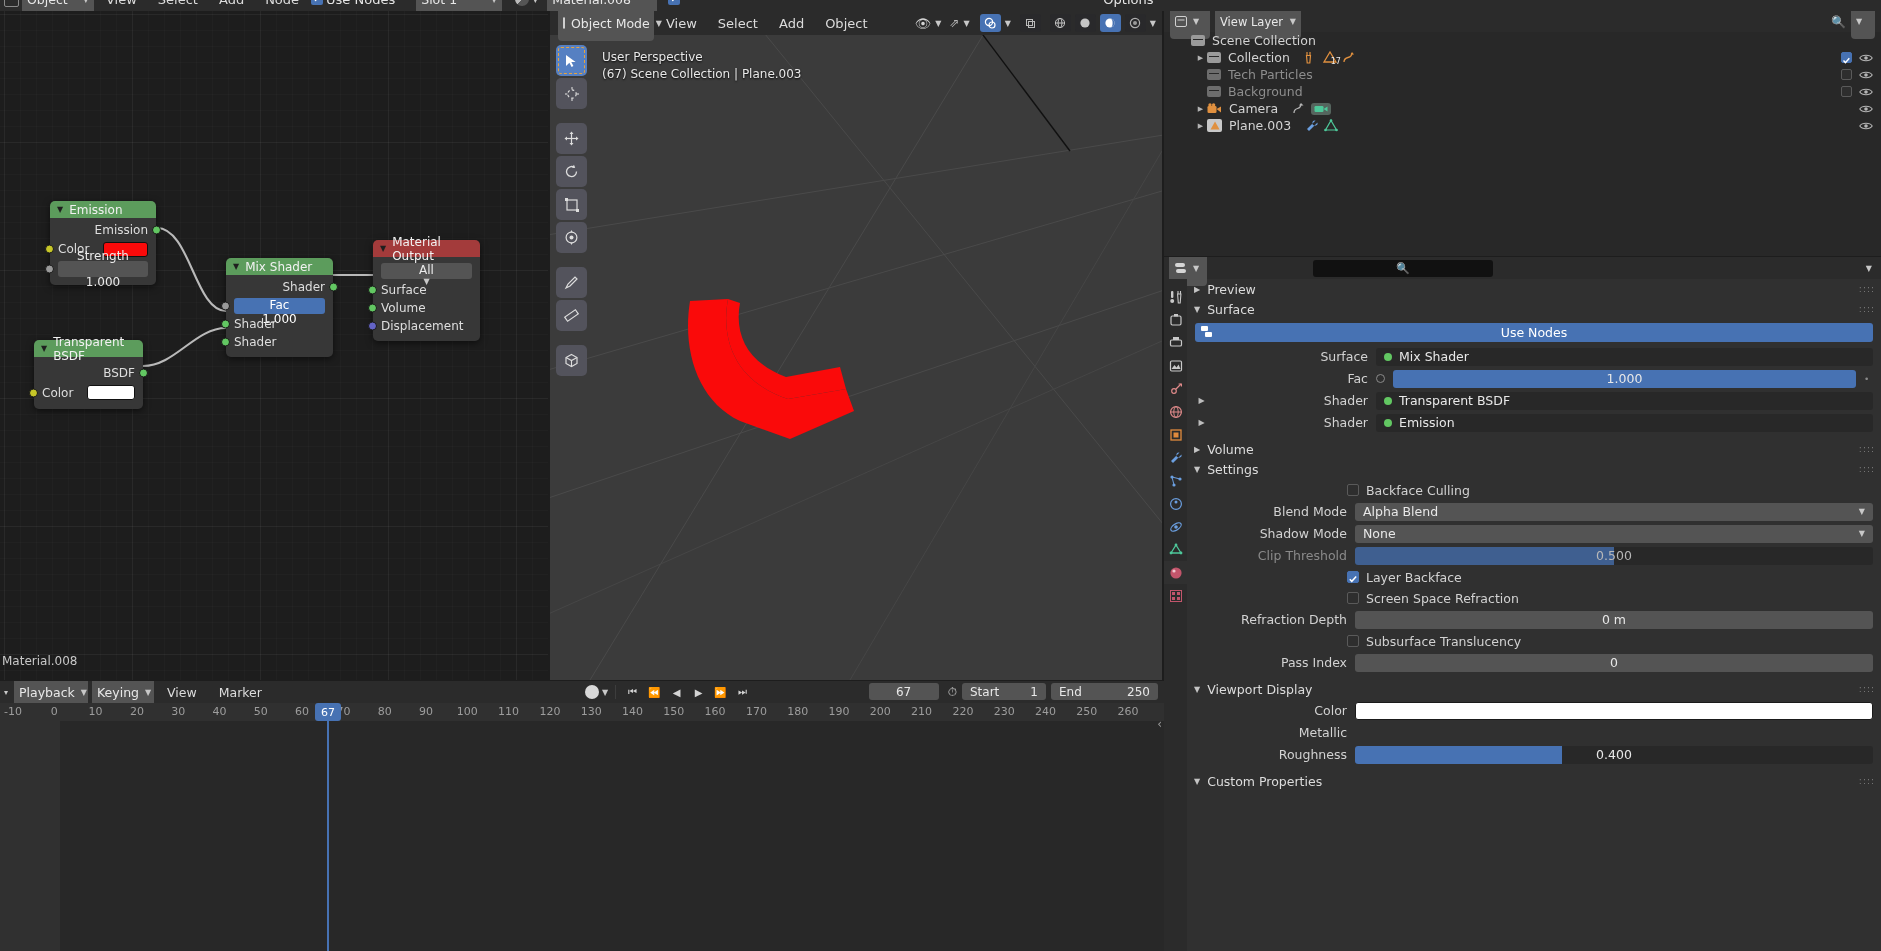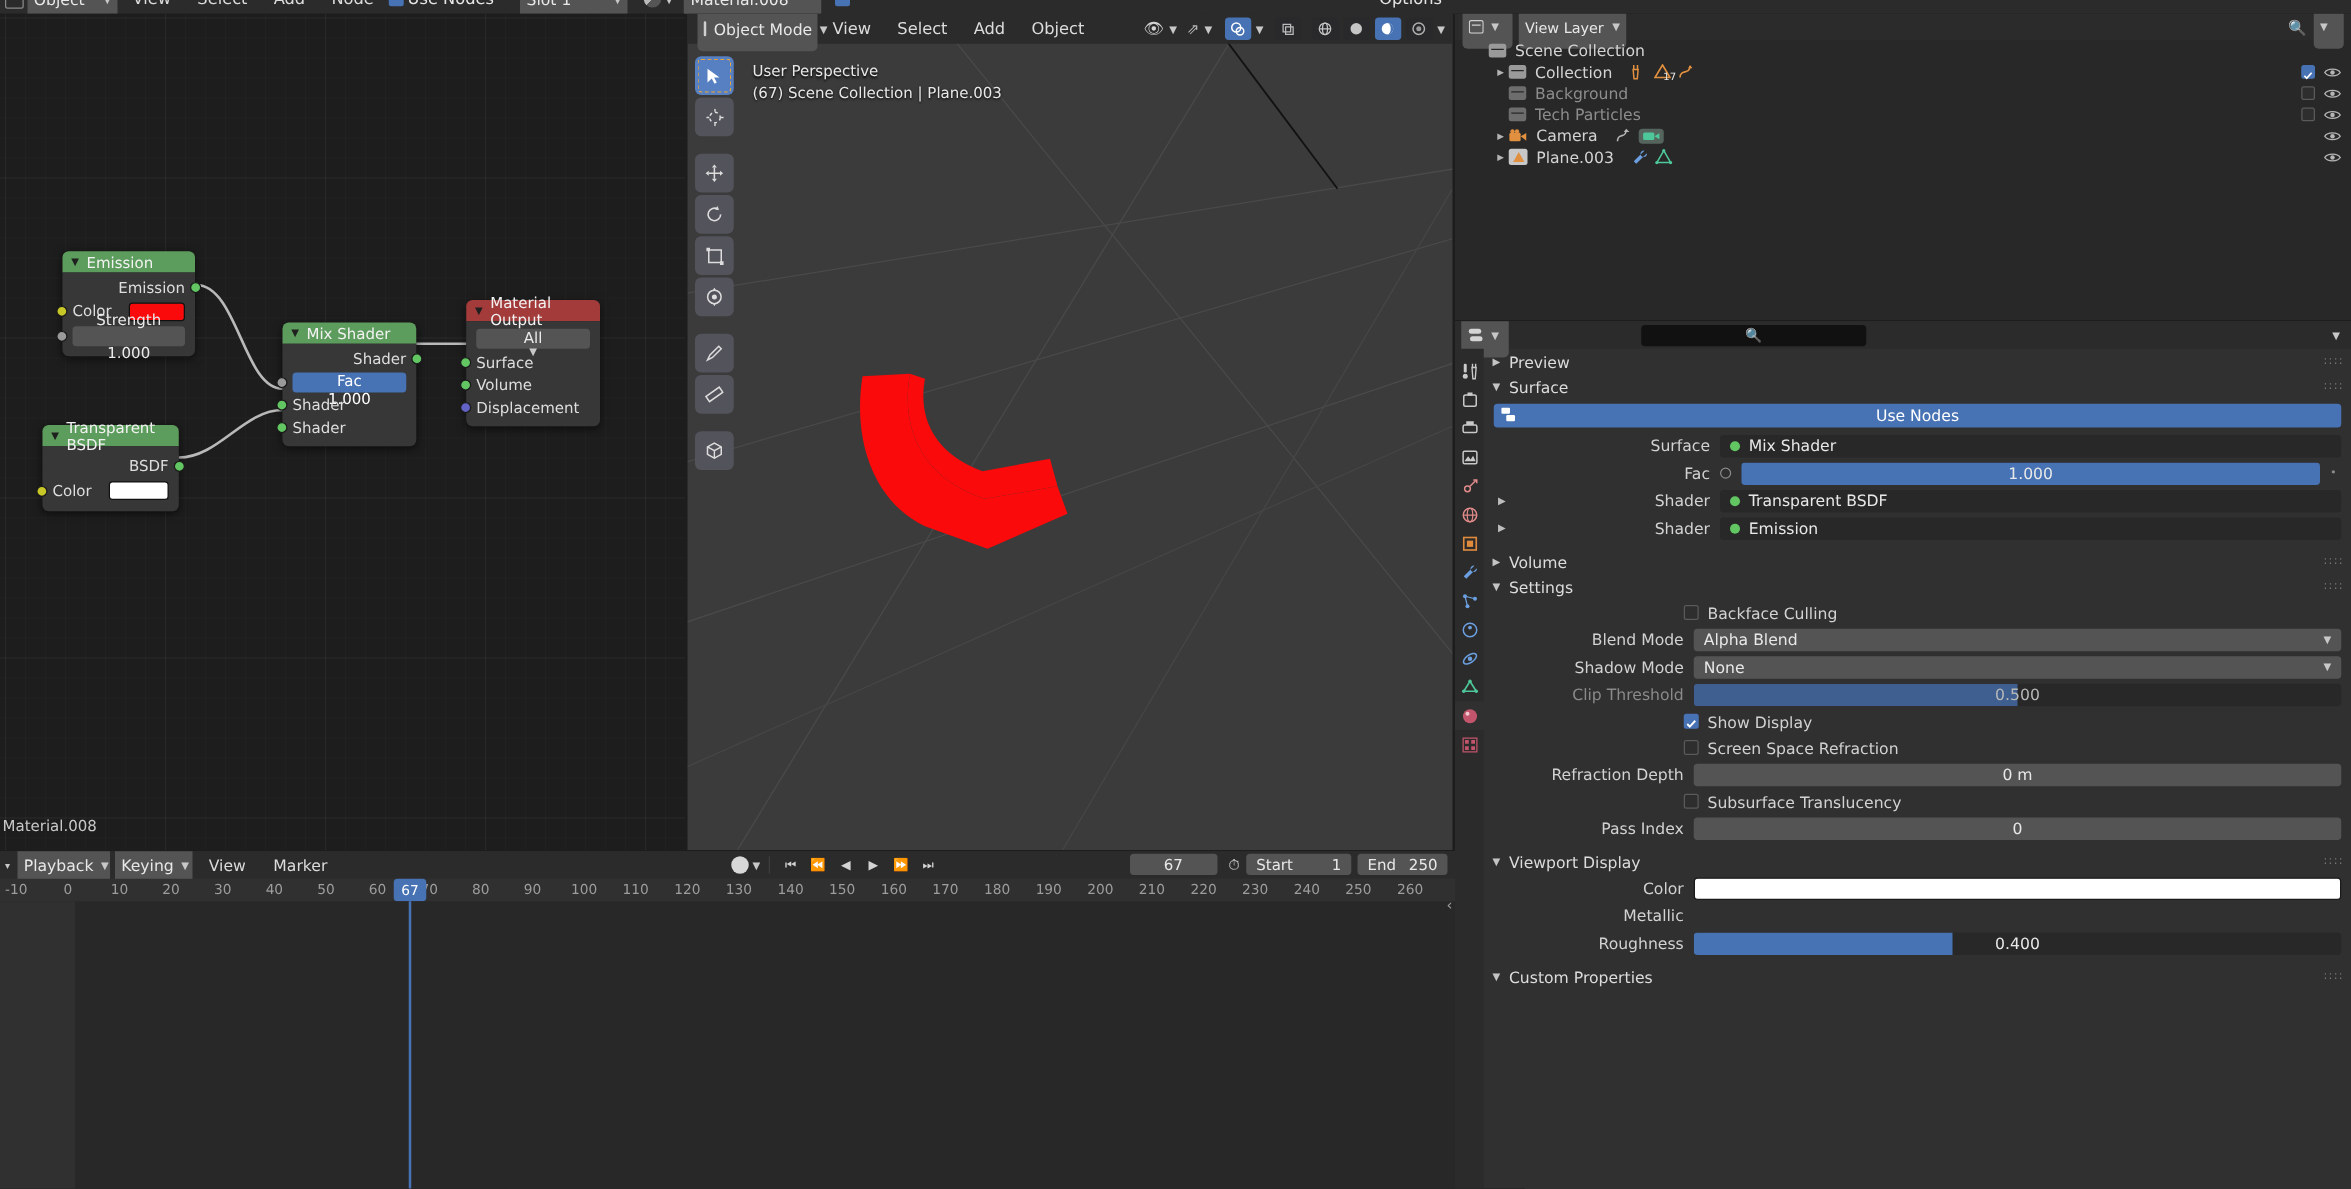--- a/index.html
+++ b/index.html
@@ -501,34 +501,34 @@
               </svg></span>
             <svg width="14" height="10" viewBox="0 0 14 10">
               <path d="M0.8,5 C3,1.4 11,1.4 13.2,5 C11,8.6 3,8.6 0.8,5 Z" fill="none" stroke="#b5b5b5" stroke-width="1.1"></path>
               <circle cx="7" cy="5" r="1.8" fill="#b5b5b5"></circle>
             </svg>
           </span>
    </div>
         <div class="orow dim" style="padding-left:30px">
      <span class="oarrow"></span>
      <span class="obox dim"></span>
-     <span style="margin-left:7px">Background</span>
+     <span style="margin-left:7px">Tech Particles</span>
      <span style="display:inline-flex;align-items:center;gap:5px;margin-left:14px"></span>
      <span class="oright">
             <span class="cbx "></span>
             <svg width="14" height="10" viewBox="0 0 14 10">
               <path d="M0.8,5 C3,1.4 11,1.4 13.2,5 C11,8.6 3,8.6 0.8,5 Z" fill="none" stroke="#b5b5b5" stroke-width="1.1"></path>
               <circle cx="7" cy="5" r="1.8" fill="#b5b5b5"></circle>
             </svg>
           </span>
    </div>
         <div class="orow dim" style="padding-left:30px">
      <span class="oarrow"></span>
      <span class="obox dim"></span>
-     <span style="margin-left:7px">Tech Particles</span>
+     <span style="margin-left:7px">Background</span>
      <span style="display:inline-flex;align-items:center;gap:5px;margin-left:14px"></span>
      <span class="oright">
             <span class="cbx "></span>
             <svg width="14" height="10" viewBox="0 0 14 10">
               <path d="M0.8,5 C3,1.4 11,1.4 13.2,5 C11,8.6 3,8.6 0.8,5 Z" fill="none" stroke="#b5b5b5" stroke-width="1.1"></path>
               <circle cx="7" cy="5" r="1.8" fill="#b5b5b5"></circle>
             </svg>
           </span>
    </div>
         <div class="orow " style="padding-left:30px">
@@ -791,21 +791,21 @@
     <span class="plab dim">Clip Threshold</span>
             <span class="pval slider">
               <span class="fill" style="width:50%;opacity:.75"></span>
               <span style="color:#b8b8b8">0.500</span>
             </span>
           </div>
           <div class="chkrow">
       <span class="cbx on" style="width:12px;height:12px"><svg width="10" height="10" viewBox="0 0 10 10">
                 <path d="M1.8,5.2 L3.8,7.3 L8.2,2.6" stroke="#fff" stroke-width="1.5" fill="none"></path>
               </svg></span>
-      <span>Show Display</span>
+      <span>Layer Backface</span>
           </div>
           <div class="chkrow">
       <span class="cbx " style="width:12px;height:12px"></span>
       <span>Screen Space Refraction</span>
           </div>
           <div class="prow">
     <span class="plab ">Refraction Depth</span>
             <span class="pval center">
               <span>0 m</span>
             </span>
@@ -880,21 +880,21 @@
 
       <div id="tlright">
         <span class="tlfield" style="width:70px;justify-content:center">
           <span>67</span>
         </span>
         <span style="color:#c5c5c5;font-size:12px;margin-left:4px">⏱</span>
         <span class="tlfield" style="width:84px">
           <span>Start</span>
           <span style="margin-left:auto">1</span>
         </span>
-        <span class="tlfield" style="width:72px">
+        <span class="tlfield" style="width:107px">
           <span>End</span>
           <span style="margin-left:auto">250</span>
         </span>
       </div>
     </div>
 
     <div id="tlruler">
         <span class="tick" style="left:13px">-10</span>
         <span class="tick" style="left:54.3px">0</span>
         <span class="tick" style="left:95.6px">10</span>

